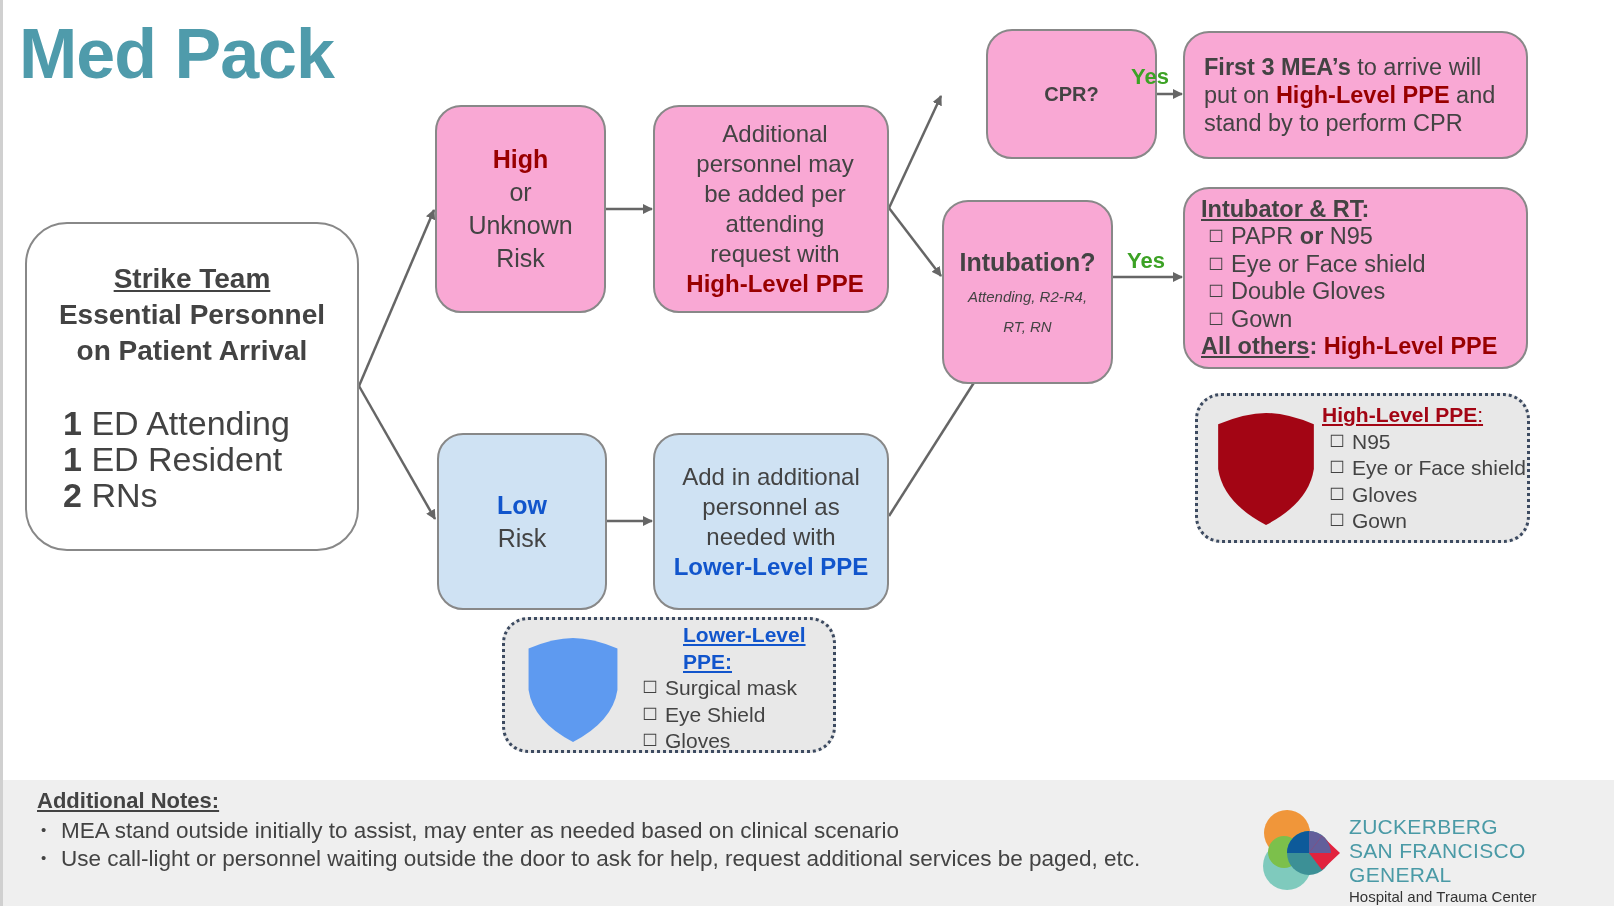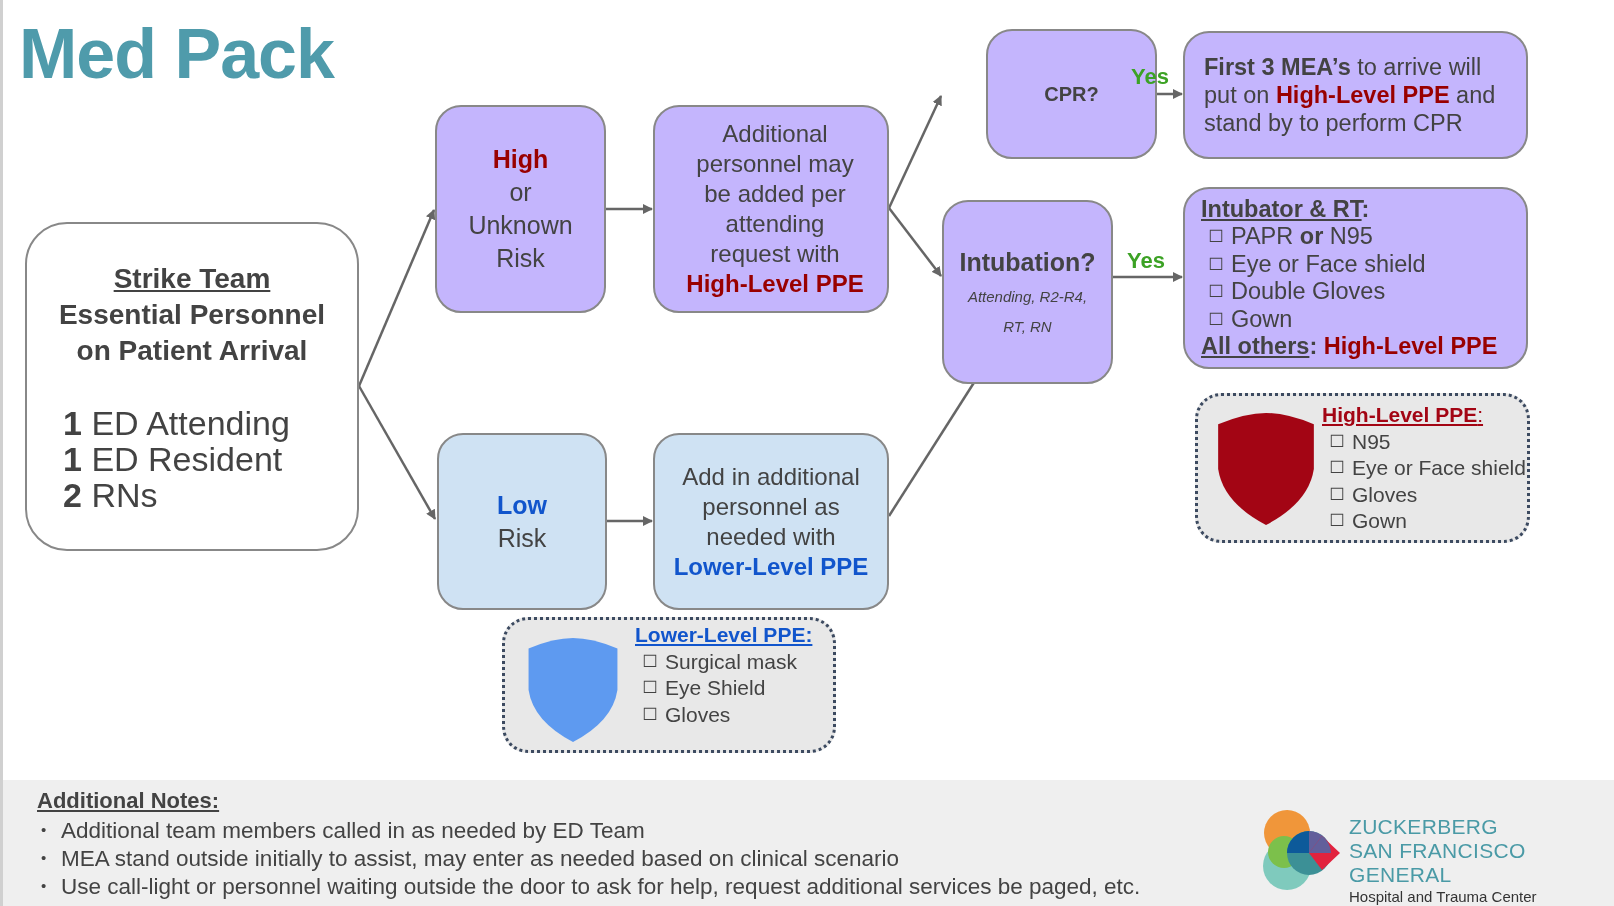--- a/index.html
+++ b/index.html
@@ -2,21 +2,21 @@
 <html><head>
 <meta charset="utf-8">
 <style>
   * { box-sizing: border-box; margin: 0; padding: 0; }
   html, body { width: 1614px; height: 906px; overflow: hidden; background: #ffffff; }
   body { position: relative; font-family: "Liberation Sans", "DejaVu Sans", sans-serif; color: #434343; }
   .left-rule { position: absolute; left: 0; top: 0; width: 3px; height: 906px; background: #d0d0d0; }
   .title { position: absolute; left: 19px; top: 14px; font-size: 70px; font-weight: bold; color: #4f9bab; letter-spacing: -1px; }
 
   .node { position: absolute; border: 2px solid #888; border-radius: 26px; display: flex; flex-direction: column; justify-content: center; align-items: center; text-align: center; }
-  .pink { background: #c4b5fd; }
+  .pink { background: #f9a8d4; }
   .blue { background: #cfe2f3; }
   .white { background: #ffffff; }
   .red { color: #990000; font-weight: bold; }
   .bluetxt { color: #1155cc; font-weight: bold; }
   .b { font-weight: bold; }
   .u { text-decoration: underline; }
 
   #strike { left: 25px; top: 222px; width: 334px; height: 329px; border-radius: 42px; align-items: stretch; }
   #strike .hdr { text-align: center; font-size: 28px; font-weight: bold; line-height: 36px; color: #434343; }
   #strike .list { margin-top: 36px; padding-left: 36px; text-align: left; font-size: 34px; line-height: 36px; }
@@ -156,31 +156,30 @@
     <div><span class="cb">☐</span><span>Gloves</span></div>
     <div><span class="cb">☐</span><span>Gown</span></div>
   </div>
 </div>
 
 <div class="ppe" id="ppe-low">
   <svg class="shield" style="left:20px;top:18px;" width="96" height="104" viewBox="0 0 100 110">
     <path d="M3,11 Q30,0 50,0 Q70,0 97,11 L97,55 Q92,88 50,110 Q8,88 3,55 Z" fill="#5e9af0"></path>
   </svg>
   <div class="txt" style="left:130px;top:2px;">
-    <div class="hd" style="color:#1155cc;">Lower-Level PPE:</div>
+    <div class="hd" style="color:#1155cc;margin-left:48px;">Lower-Level PPE:</div>
     <div><span class="cb">☐</span><span>Surgical mask</span></div>
     <div><span class="cb">☐</span><span>Eye Shield</span></div>
     <div><span class="cb">☐</span><span>Gloves</span></div>
   </div>
 </div>
 
 <div class="notes">
   <div class="hd">Additional Notes:</div>
   <ul>
-    <li>Additional team members called in as needed by ED Team</li>
     <li>MEA stand outside initially to assist, may enter as needed based on clinical scenario</li>
     <li>Use call-light or personnel waiting outside the door to ask for help, request additional services be paged, etc.</li>
   </ul>
 </div>
 
 <svg class="logo" width="86" height="84" viewBox="0 0 86 84">
   <circle cx="27" cy="25" r="23" fill="#f0963a"></circle>
   <path d="M27,2 L50,22 L27,42 Z" fill="#f0963a"></path>
   <circle cx="27" cy="58" r="24" fill="#7fcabd"></circle>
   <path d="M27,34 L52,58 L27,82 Z" fill="#7fcabd"></path>

